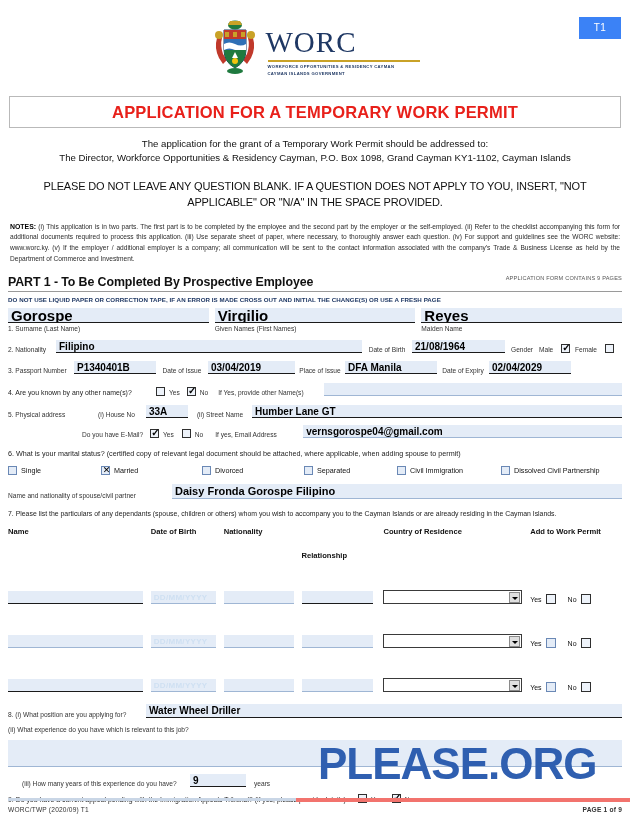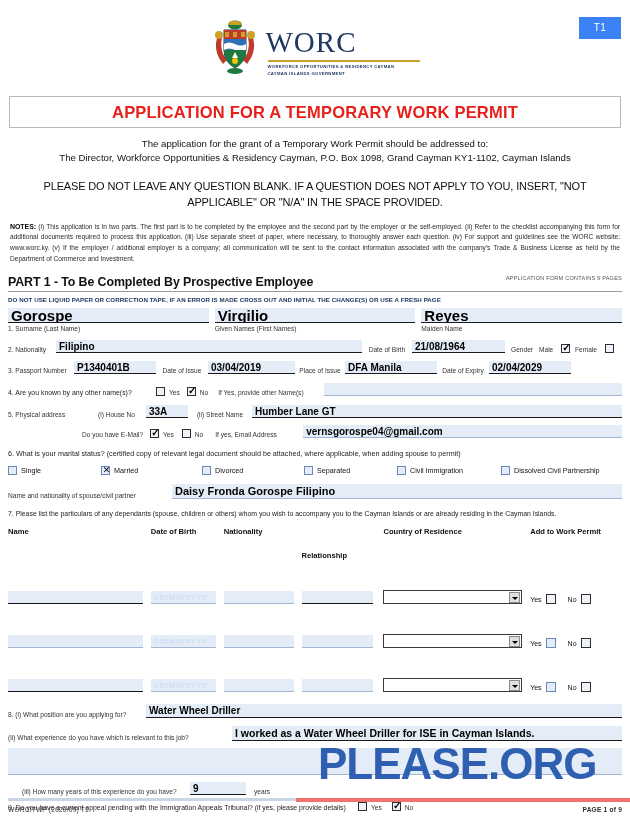--- a/index.html
+++ b/index.html
@@ -567,21 +567,20 @@
     </div>
   </div>
 
   <div class="row q8">
     <span class="lbl" style="width:138px">8. (i) What position are you applying for?</span>
     <div class="fld" style="flex:1">Water Wheel Driller</div>
   </div>
 
   <div class="row q8ii">
     <span class="lbl" style="width:224px">(ii) What experience do you have which is relevant to this job?</span>
-    <div class="fld" style="flex:1;height:15px;line-height:15px;font-size:10.5px">I worked as a Water Wheel Driller for ISE in Cayman Islands.</div>
   </div>
   <div class="exp-box"></div>
 
   <div class="row q8iii">
     <span class="lbl" style="width:168px;padding-left:14px">(iii) How many years of this experience do you have?</span>
     <div class="fld" style="width:56px">9</div>
     <span class="lbl" style="padding-left:8px">years</span>
   </div>
 
   <div class="row q9">

